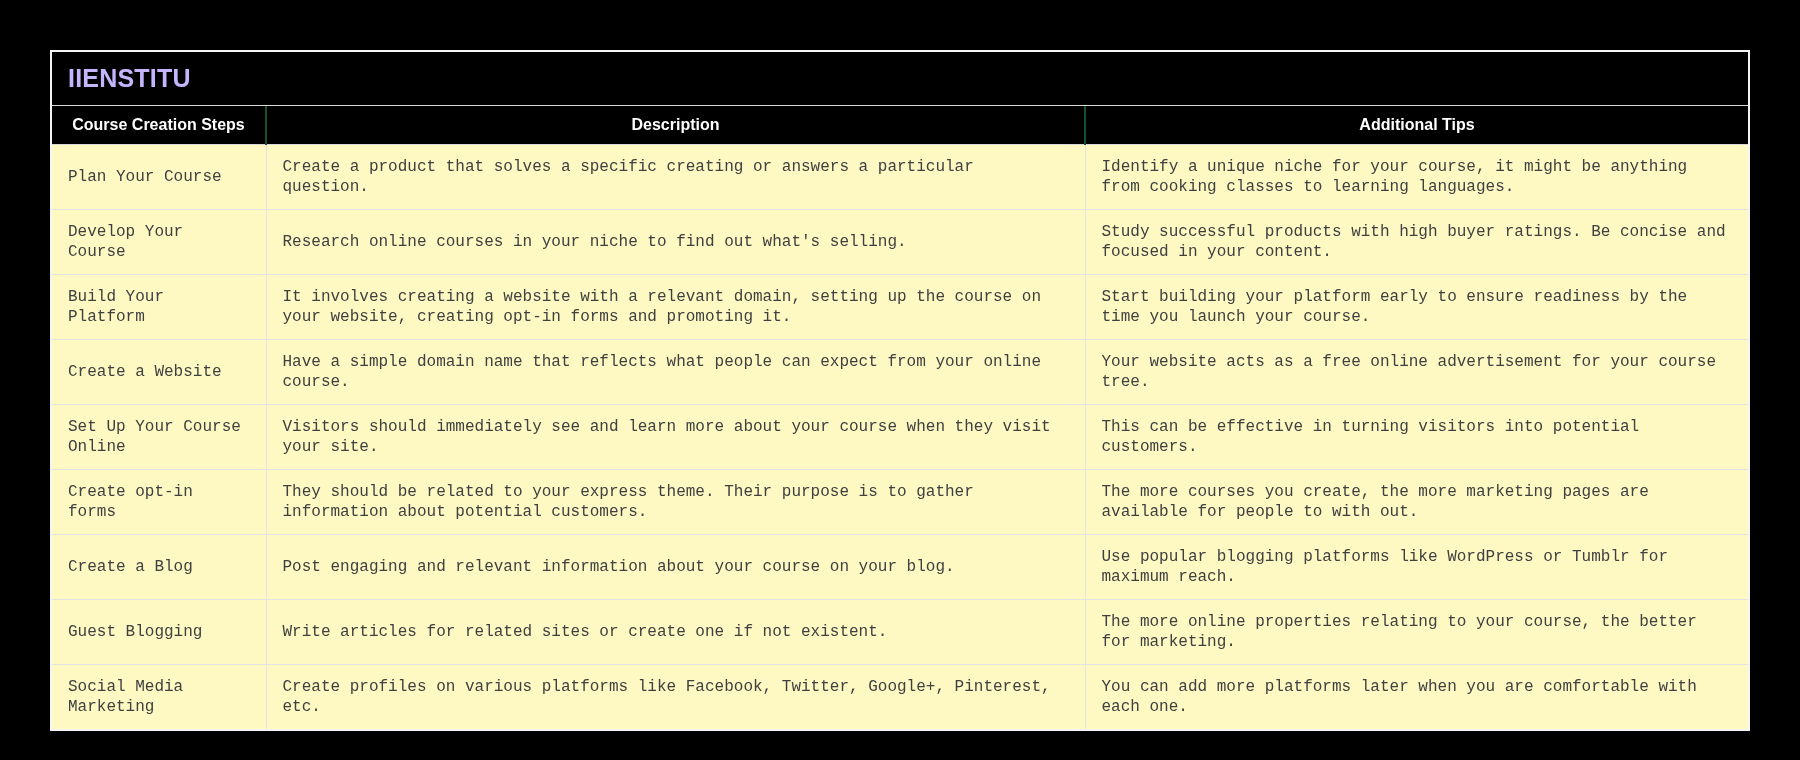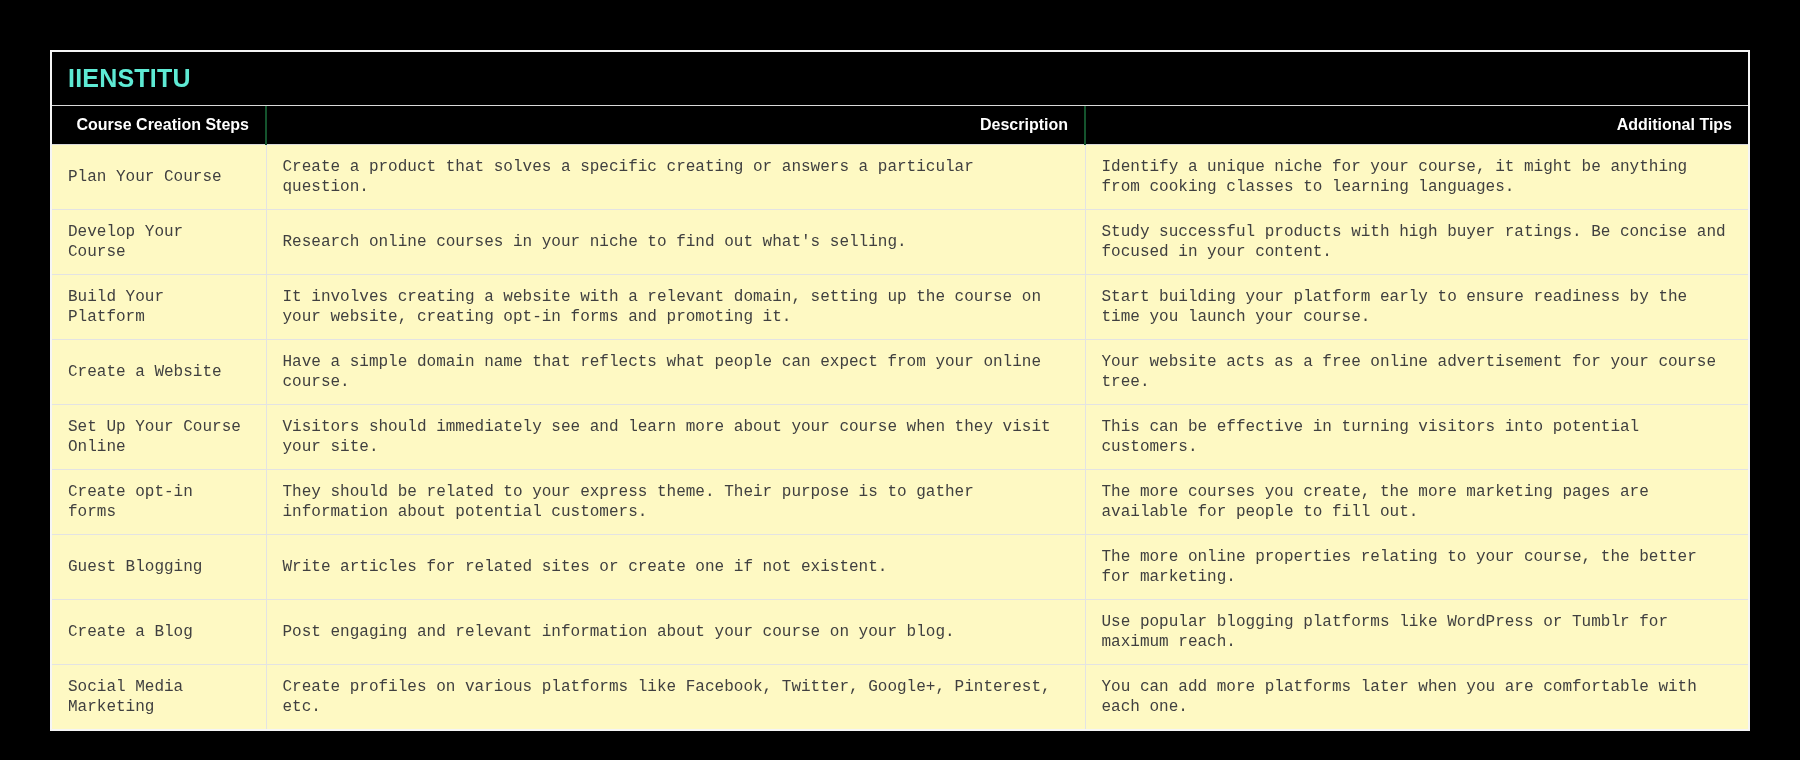--- a/index.html
+++ b/index.html
@@ -26,39 +26,39 @@
   .title-bar {
     height: 53px;
     display: flex;
     align-items: center;
     padding: 0 16px;
     background: #000000;
     border-bottom: 1px solid #d9d9d9;
   }
   .title-bar h1 {
     margin: 0;
-    color: #5eead4;
+    color: #c4b5fd;
     font-size: 25px;
     font-weight: bold;
     letter-spacing: 0.2px;
   }
   table.course-table {
     width: 100%;
     border-collapse: collapse;
     table-layout: fixed;
   }
   .course-table col.c1 { width: 214px; }
   .course-table col.c2 { width: 819px; }
   .course-table col.c3 { width: 663px; }
   .course-table th {
     background: #000000;
     color: #ffffff;
     font-size: 16px;
     font-weight: bold;
-    text-align: right;
+    text-align: center;
     padding: 9px 16px;
     border-bottom: 1px solid #d9d9d9;
     line-height: 20px;
   }
   .course-table th + th {
     border-left: 2px solid #14532d;
   }
   .course-table tbody tr {
     background: #fef9c3;
     font-family: Liberation Mono, monospace;
@@ -125,34 +125,34 @@
 
   <tr>
     <td>Set Up Your Course Online</td>
     <td>Visitors should immediately see and learn more about your course when they visit your site.</td>
     <td>This can be effective in turning visitors into potential customers.</td>
   </tr>
 
   <tr>
     <td>Create opt-in forms</td>
     <td>They should be related to your express theme. Their purpose is to gather information about potential customers.</td>
-    <td>The more courses you create, the more marketing pages are available for people to fill out.</td>
+    <td>The more courses you create, the more marketing pages are available for people to with out.</td>
   </tr>
 
+
+  <tr>
+    <td>Create a Blog</td>
+    <td>Post engaging and relevant information about your course on your blog.</td>
+    <td>Use popular blogging platforms like WordPress or Tumblr for maximum reach.</td>
+  </tr>
 
   <tr>
     <td>Guest Blogging</td>
     <td>Write articles for related sites or create one if not existent.</td>
     <td>The more online properties relating to your course, the better for marketing.</td>
-  </tr>
-
-  <tr>
-    <td>Create a Blog</td>
-    <td>Post engaging and relevant information about your course on your blog.</td>
-    <td>Use popular blogging platforms like WordPress or Tumblr for maximum reach.</td>
   </tr>
 
   <tr>
     <td>Social Media Marketing</td>
     <td>Create profiles on various platforms like Facebook, Twitter, Google+, Pinterest, etc.</td>
     <td>You can add more platforms later when you are comfortable with each one.</td>
   </tr>
 </tbody>
   </table>
 </div>

